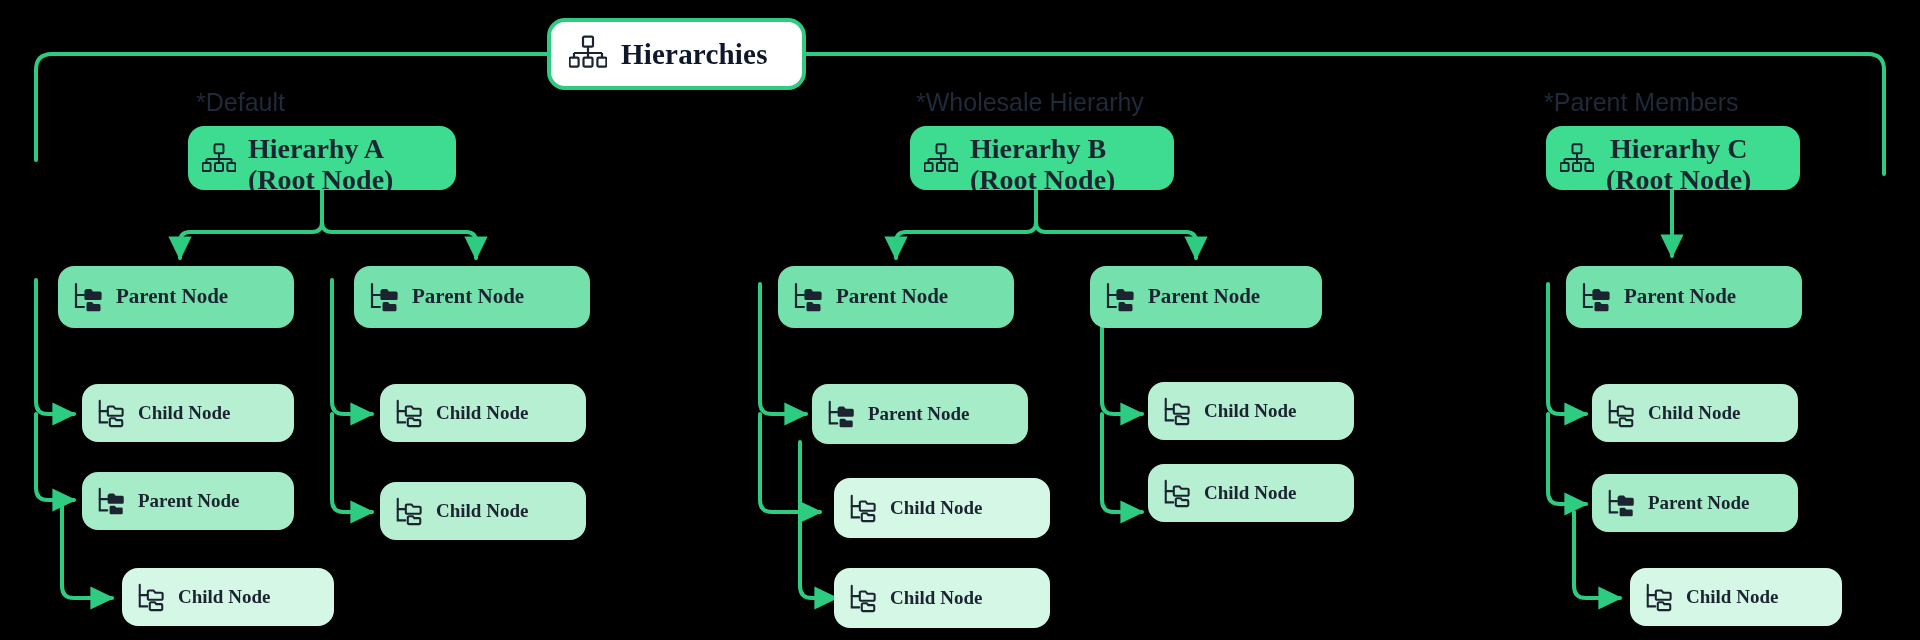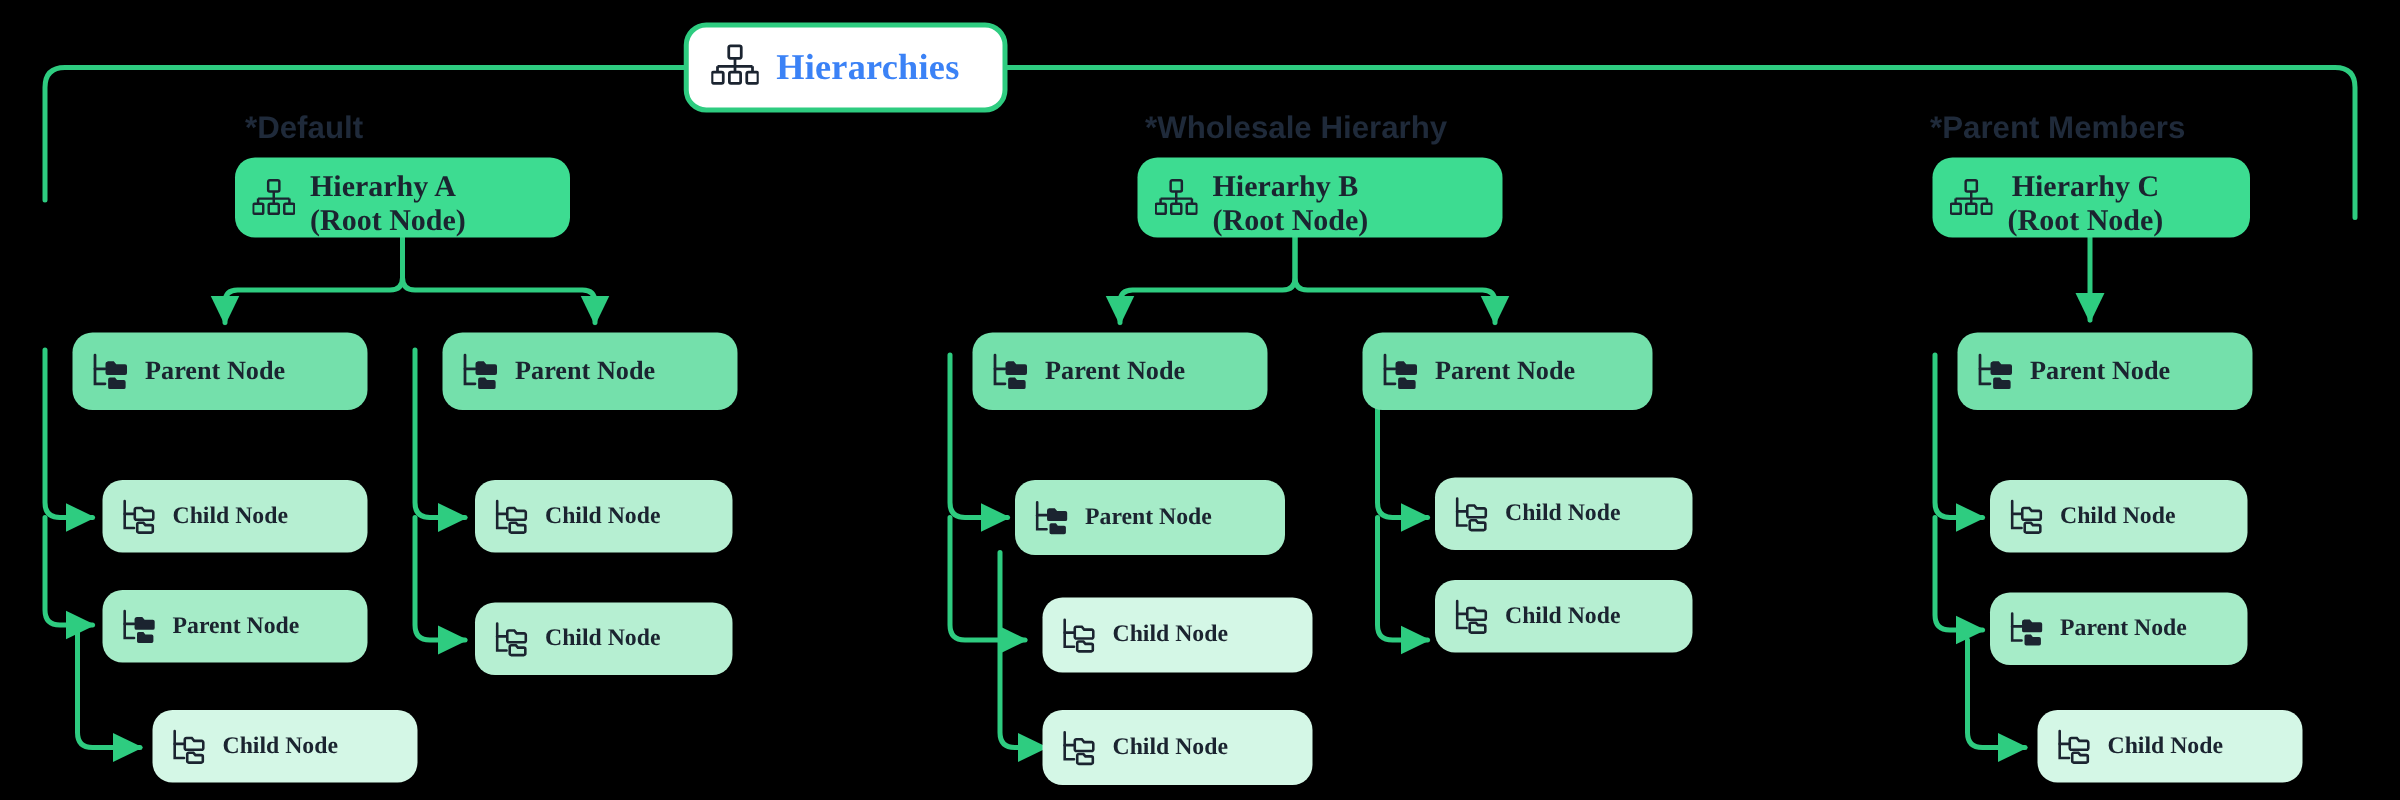--- a/index.html
+++ b/index.html
@@ -24,30 +24,30 @@
     display:flex;align-items:center;
     gap:14px;
     padding:0 18px;
     box-sizing:border-box;
     z-index:5;
   }
   .title-text{
     font-family:"Liberation Serif",serif;
     font-weight:bold;
     font-size:29px;
-    color:#3b82f6;
+    color:#0f172a;
     letter-spacing:.2px;
     white-space:nowrap;
   }
 
   
   .col-head{
     position:absolute;
     font-family:"Liberation Sans",sans-serif;
-    font-weight:bold;
+    font-weight:normal;
     font-size:25px;
     color:#1f2a3a;
     white-space:nowrap;
   }
 
   
   .node{
     position:absolute;
     box-sizing:border-box;
     display:flex;align-items:center;
@@ -59,21 +59,21 @@
   .node .lbl{
     font-family:"Liberation Serif",serif;
     font-weight:bold;
     color:#1b2430;
     white-space:pre-line;
     line-height:1.12;
   }
 
   
   .t-root{background:#3ddc91;}
-  .t-root .lbl{font-size:24px;margin-top:12px;}
+  .t-root .lbl{font-size:28px;margin-top:12px;}
   .t-parent{background:#74e0ab;}
   .t-parent .lbl{font-size:21px;}
   .t-parent2{background:#a6ecc8;}
   .t-parent2 .lbl{font-size:19px;}
   .t-child{background:#b6efd2;}
   .t-child .lbl{font-size:19px;}
   .t-child-pale{background:#d4f7e6;}
   .t-child-pale .lbl{font-size:19px;}
 </style>
 </head>
@@ -242,21 +242,21 @@
         <path d="M4 3 L4 26 L12 26"></path>
             <path d="M4 14 L12 14"></path>
         <path d="M14 9 h4.6 l2 2.4 h6.4 a1.4 1.4 0 0 1 1.4 1.4 v4.8 a1.4 1.4 0 0 1 -1.4 1.4 h-13 a1.4 1.4 0 0 1 -1.4 -1.4 v-7.2 a1.4 1.4 0 0 1 1.4 -1.4 z"></path>
         <path d="M16 21.6 h4 l1.7 2 h5 a1.3 1.3 0 0 1 1.3 1.3 v3.8 a1.3 1.3 0 0 1 -1.3 1.3 h-10.7 a1.3 1.3 0 0 1 -1.3 -1.3 v-5.8 a1.3 1.3 0 0 1 1.3 -1.3 z"></path>
           </g>
         </svg>
     </span>
     <span class="lbl">Child Node</span>
   </div>
 
-  <div class="node t-root" style="left:910px;top:126px;width:292px;height:64px;padding:0 14px;gap:12px;">
+  <div class="node t-root" style="left:910px;top:126px;width:264px;height:64px;padding:0 14px;gap:12px;">
     <span class="ico">
       <svg width="34" height="32" viewBox="0 0 38 34">
           <g fill="none" stroke="#1b2430" stroke-width="2.2">
         <rect x="14" y="1.6" width="10" height="10" rx="1.4"></rect>
         <path d="M19 11.6 L19 18 M5 18 L33 18 M5 18 L5 22.6 M19 18 L19 22.6 M33 18 L33 22.6"></path>
         <rect x="0.6" y="22.6" width="9" height="9" rx="1.3"></rect>
         <rect x="14.5" y="22.6" width="9" height="9" rx="1.3"></rect>
         <rect x="28.4" y="22.6" width="9" height="9" rx="1.3"></rect>
           </g>
         </svg>

